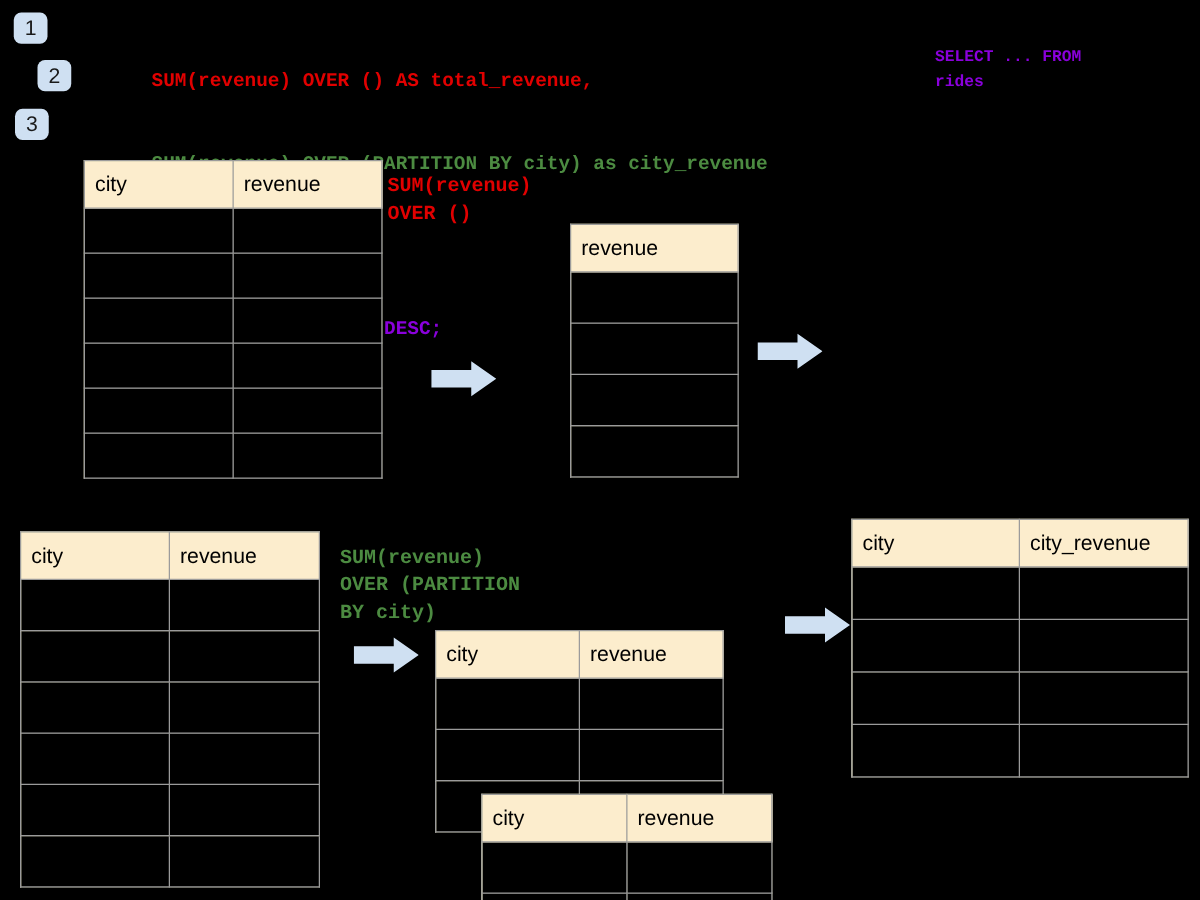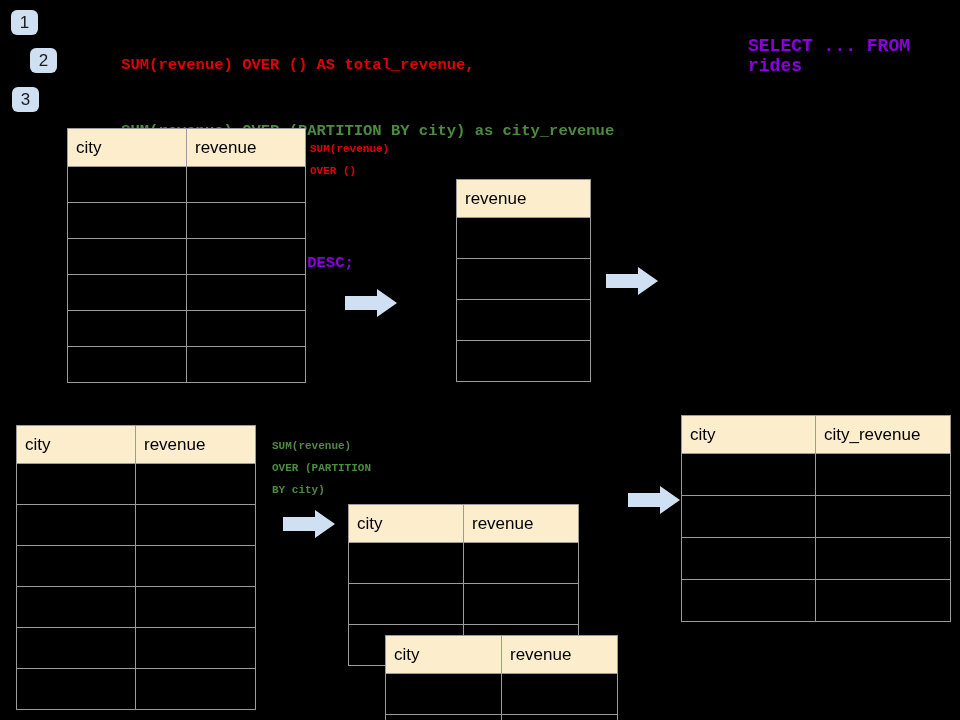--- a/index.html
+++ b/index.html
@@ -44,27 +44,27 @@
   }
   .code-line { white-space: pre; }
   .c-purple { color: #8a00dc; }
   .c-red    { color: #e10000; }
   .c-green  { color: #4c8b41; }
 
   
   .anno {
     position: absolute;
     font-family: "Liberation Mono", monospace;
-    font-size: 11px;
+    font-size: 16px;
     line-height: 22px;
     white-space: pre;
     font-weight: bold;
   }
   .anno.small {
-    font-size: 18px;
+    font-size: 13px;
     line-height: 20px;
   }
 
   
   .tbl {
     position: absolute;
     border-collapse: collapse;
     table-layout: fixed;
     background: #fef9c3;
     border: 1px solid #9b9b9b;

